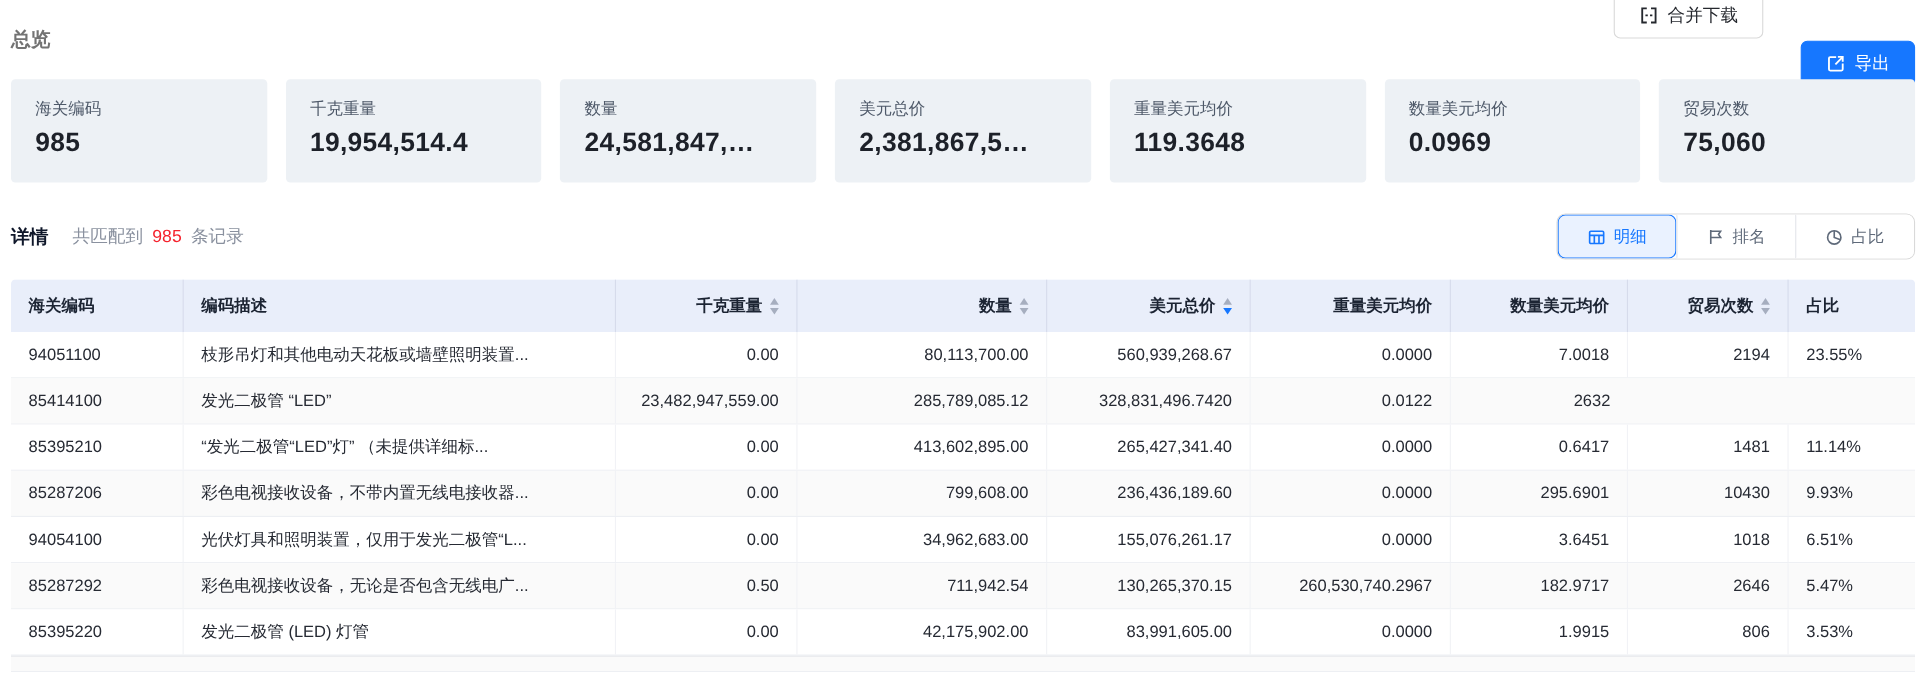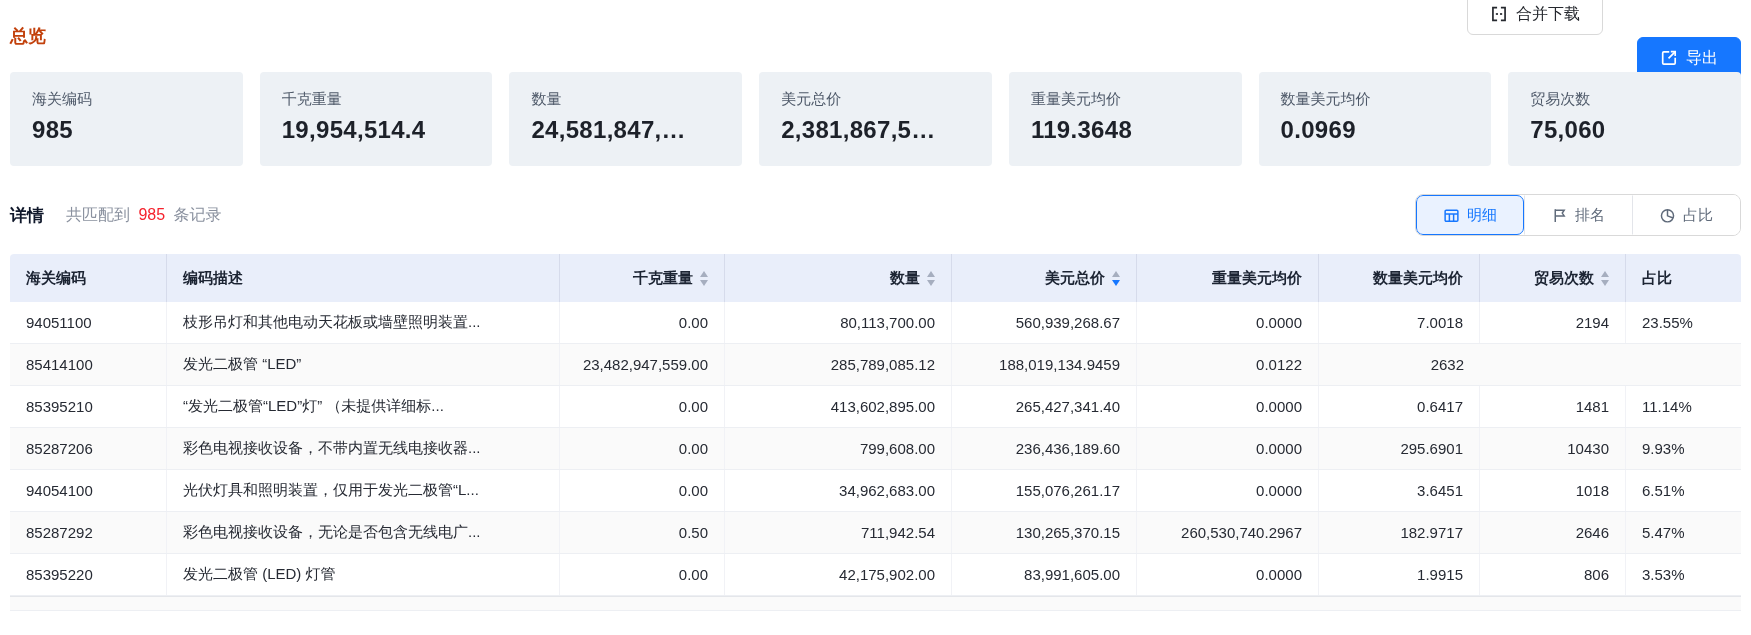--- a/index.html
+++ b/index.html
@@ -2,21 +2,21 @@
 <html><head>
 <meta charset="utf-8">
 <style>
   * { margin:0; padding:0; box-sizing:border-box; }
   html,body { width:1751px; height:635px; overflow:hidden; background:#fff;
     font-family:"Liberation Sans","DejaVu Sans",sans-serif; color:#1d2129; }
   .page { width:1751px; height:635px; padding:0 10px; position:relative; }
 
   
   .topbar { display:flex; align-items:center; justify-content:space-between; padding-top:14px; height:58px; }
-  .page-title { font-size:18px; font-weight:700; color:#c2410c; }
+  .page-title { font-size:18px; font-weight:700; color:#737373; }
   .topbar-actions { display:flex; gap:34px; }
   .btn { display:flex; align-items:center; gap:8px; height:42px; padding:0 22px;
     border-radius:6px; font-size:16px; cursor:pointer; border:1px solid #d9d9d9; background:#fff; color:#25282e; }
   .btn svg { width:18px; height:18px; }
   .btn.primary { background:#1677ff; border-color:#1677ff; color:#fff;margin-top:44px; }
 
   
   .cards { display:flex; gap:17px; margin-top:14px; }
   .card { flex:1 1 0; height:94px; background:#edf1f5; border-radius:4px; padding:18px 0 0 22px; }
   .card-label { font-size:15px; color:#4e5969; }
@@ -215,21 +215,21 @@
           <div class="td right">0.0000</div>
           <div class="td right">7.0018</div>
           <div class="td right">2194</div>
           <div class="td">23.55%</div>
         </div>
         <div class="trow alt">
           <div class="td">85414100</div>
           <div class="td">发光二极管 “LED”</div>
           <div class="td right">23,482,947,559.00</div>
           <div class="td right">285,789,085.12</div>
-          <div class="td right">188,019,134.9459</div>
+          <div class="td right">328,831,496.7420</div>
           <div class="td right">0.0122</div>
           <div class="td right">2632</div>
         </div>
         <div class="trow">
           <div class="td">85395210</div>
           <div class="td">“发光二极管“LED”灯” （未提供详细标...</div>
           <div class="td right">0.00</div>
           <div class="td right">413,602,895.00</div>
           <div class="td right">265,427,341.40</div>
           <div class="td right">0.0000</div>

